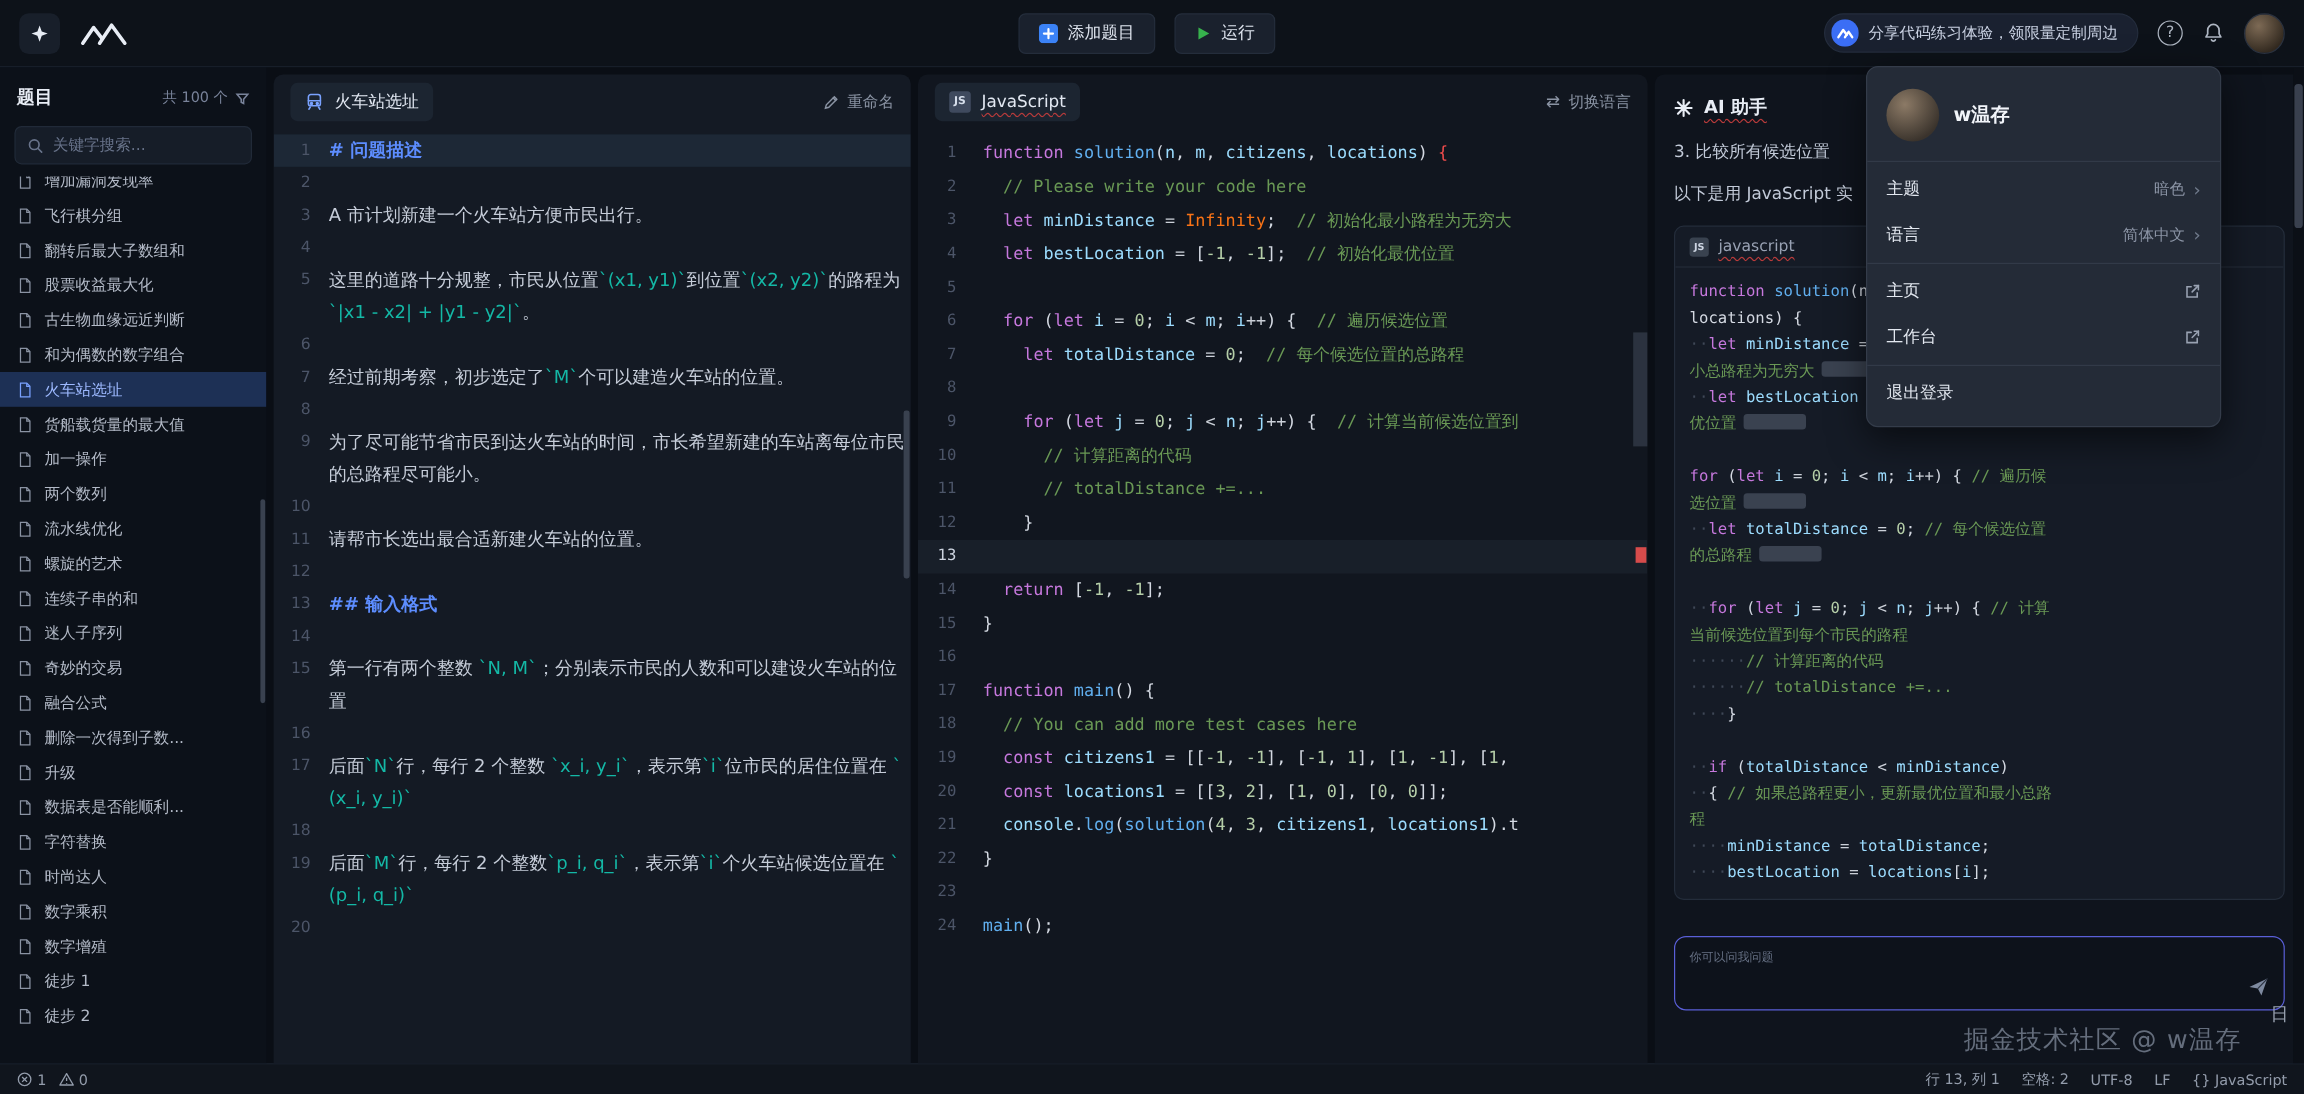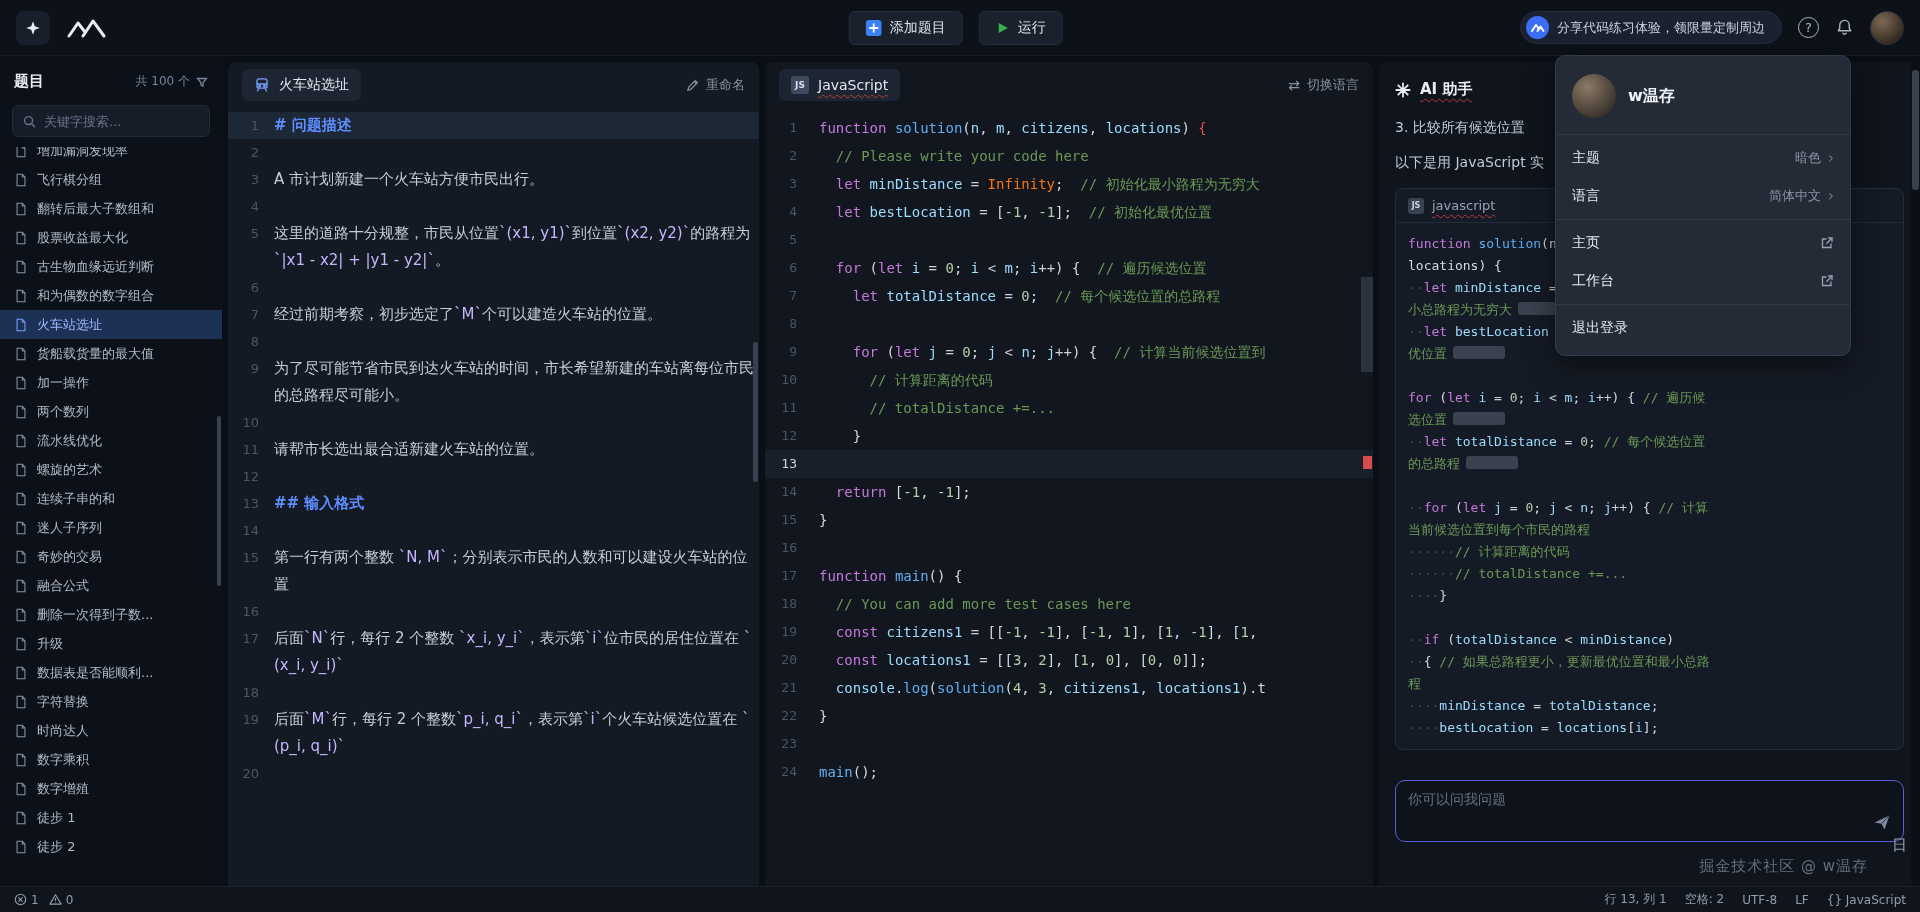--- a/index.html
+++ b/index.html
@@ -52,21 +52,21 @@
   .squiggle{text-decoration-line:underline;text-decoration-style:wavy;text-decoration-color:#b93a3a;text-underline-offset:4px;text-decoration-thickness:1px}
   .swap-ic{font-size:14px;color:#8a93a3}
 
   
   .md{padding-top:4px;font-size:15px;line-height:27px;height:calc(100% - 46px);overflow:hidden}
   .md-row{display:flex;min-height:27px}
   .md-row.hl{background:#1d2836}
   .md-num{width:46px;flex:none;text-align:right;padding-right:15px;color:#4c5568;font-size:13px}
   .md-body{flex:1;word-break:break-all;}
   .md-h{color:#5d8dff;font-weight:700}
-  .md-c{color:#c4b5fd}
+  .md-c{color:#14b8a6}
   .md-t{color:#c6cdd9}
 
   
   .code{font-family:"DejaVu Sans Mono","Liberation Mono",monospace;font-size:14px;line-height:28px;padding-top:6px;height:calc(100% - 46px);overflow:hidden;position:relative}
   .code-row{display:flex;height:28px;white-space:pre}
   .code-row.cur{background:rgba(120,140,170,.08)}
   .code-num{width:54px;flex:none;text-align:right;padding-right:22px;color:#4c5568;font-size:13px}
   .code-row.cur .code-num{color:#cdd4e0}
   .code-body{flex:1;overflow:hidden}
   .tk-kw{color:#c678dd}.tk-fn{color:#61afef}.tk-vr{color:#9cdcfe}.tk-nm{color:#b5cea8}
@@ -78,24 +78,24 @@
   
   .ai-head{padding:18px 16px 4px;display:flex;align-items:center;gap:9px;font-size:15px;font-weight:700;color:#e8edf5}
   .ai-scroll{flex:1;overflow:hidden;padding:0 16px}
   .ai-line{font-size:14px;color:#c2cad8;line-height:22px;margin-top:13px;white-space:nowrap;overflow:hidden}
   .ai-codeblock{margin-top:15px;background:#151b26;border:1px solid #242d3b;border-radius:8px;overflow:hidden}
   .ai-cb-head{height:34px;display:flex;align-items:center;gap:8px;padding:0 12px;border-bottom:1px solid #232b38;color:#98a1b3;font-size:13px}
   .ai-code{padding:10px 12px;font-family:"DejaVu Sans Mono","Liberation Mono",monospace;font-size:13px;line-height:22px}
   .ai-code .row{min-height:22px;white-space:pre;overflow:hidden}
   .ghost{display:inline-block;height:13px;background:#3a4250;border-radius:3px;margin-left:6px;vertical-align:-1px}
   .chat{margin:10px 16px 4px;position:relative}
-  .chat textarea{width:100%;height:62px;background:rgba(12,17,26,.65);border:1.5px solid #5a5fd8;border-radius:10px;resize:none;padding:10px 40px 10px 12px;color:#dfe5ef;font-size:14px;font-family:inherit;outline:none;display:block}
+  .chat textarea{width:100%;height:62px;background:rgba(12,17,26,.65);border:1.5px solid #5a5fd8;border-radius:10px;resize:none;padding:10px 40px 10px 12px;color:#dfe5ef;font-size:10px;font-family:inherit;outline:none;display:block}
   .chat textarea::placeholder{color:#667084}
   .send{position:absolute;right:12px;bottom:10px;cursor:pointer}
-  .wm-row{height:40px;display:flex;align-items:center;justify-content:flex-end;padding-right:52px;font-size:15px;color:#646d7c;font-weight:500;letter-spacing:1px}
+  .wm-row{height:40px;display:flex;align-items:center;justify-content:flex-end;padding-right:52px;font-size:21px;color:#646d7c;font-weight:500;letter-spacing:1px}
 
   
   .dropdown{position:absolute;top:55px;right:69px;width:296px;background:#242b37;border:1px solid #343c4a;border-radius:10px;box-shadow:0 10px 30px rgba(0,0,0,.55);z-index:50;padding:4px 0 8px}
   .dd-header{display:flex;align-items:center;gap:12px;padding:14px 16px 12px}
   .dd-avatar{width:44px;height:44px;border-radius:50%;background:radial-gradient(circle at 35% 30%,#8c7a66,#3a332c 75%);flex:none}
   .dd-name{font-size:16px;font-weight:700;color:#f2f5fa}
   .dd-div{height:1px;background:#323a48;margin:4px 0}
   .dd-row{height:38px;display:flex;align-items:center;justify-content:space-between;padding:0 16px;font-size:14px;color:#e3e8f0;cursor:pointer}
   .dd-val{display:flex;align-items:flex-end;gap:7px;color:#8b94a5;font-size:13px}
   .chev{color:#717b8c;font-size:15px}

